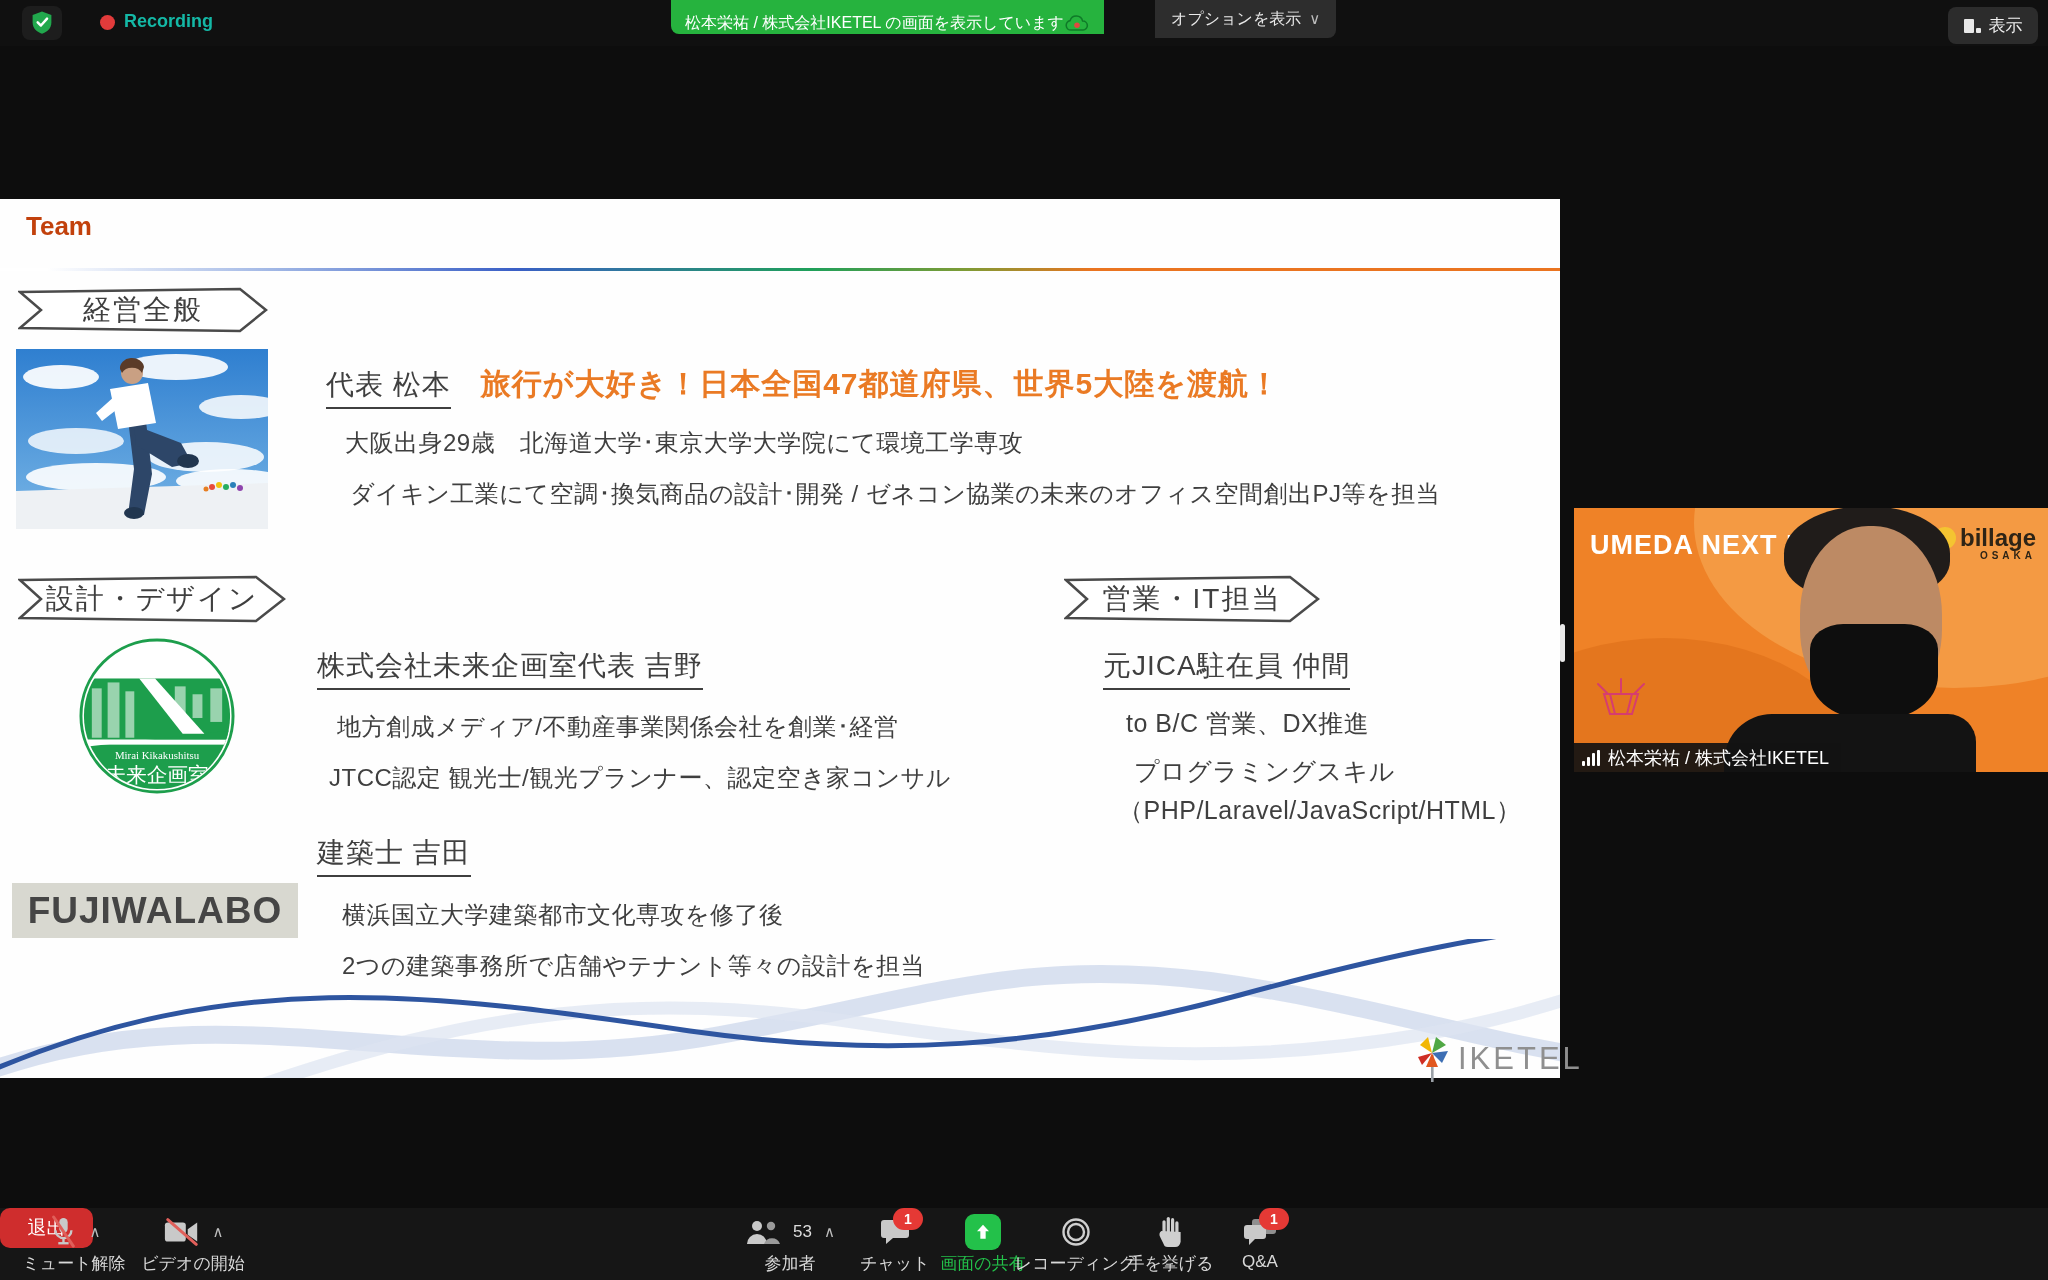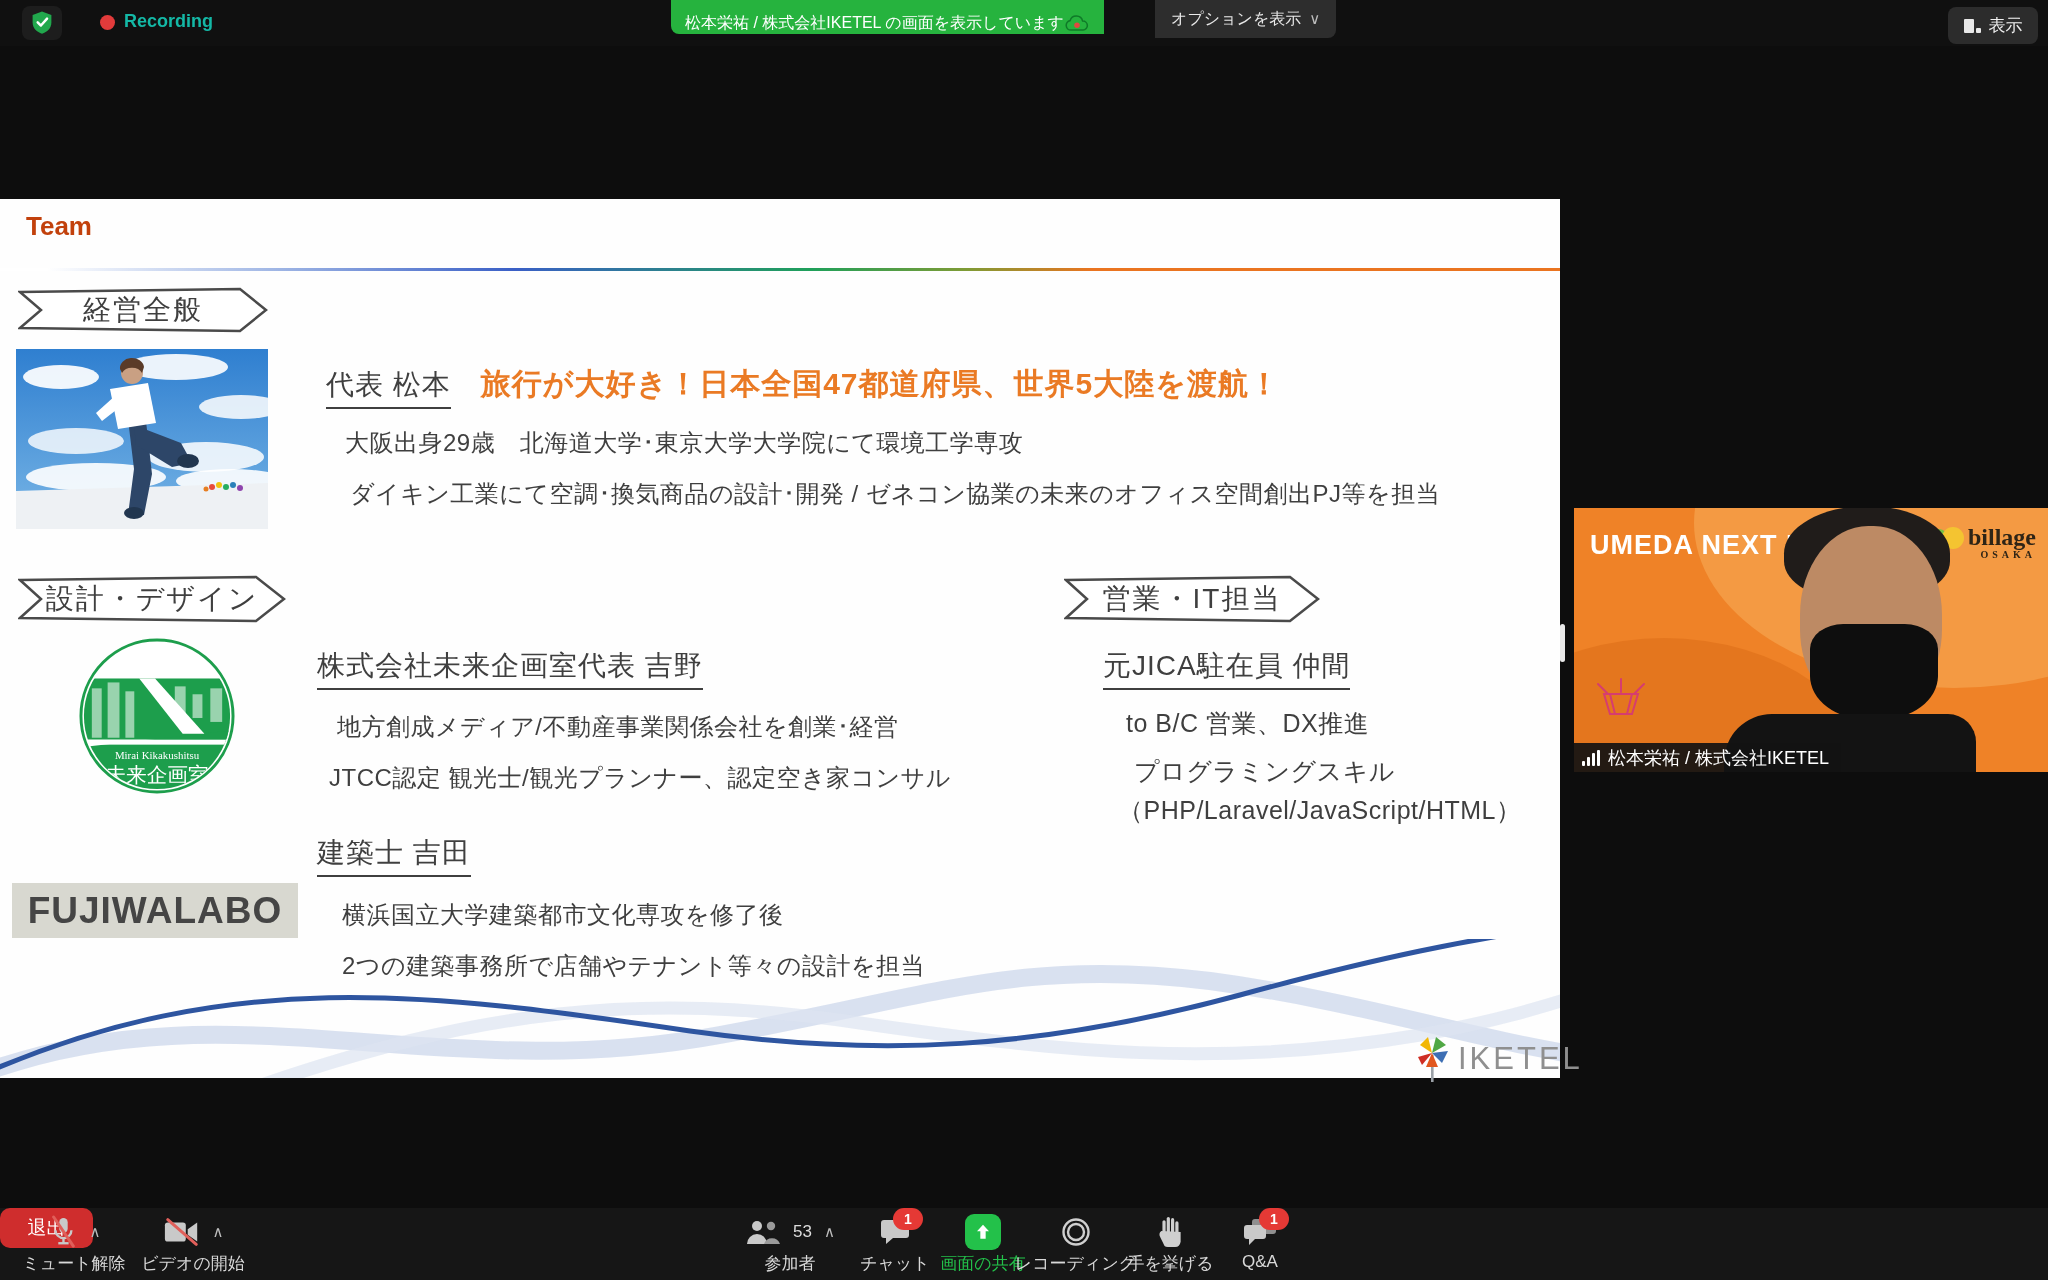--- a/index.html
+++ b/index.html
@@ -41,21 +41,21 @@
   #iketel-logo span{font-size:31px;color:#8f8f8f;letter-spacing:3px;}
 
   
   #handle{left:1560px;top:624px;width:5px;height:38px;background:#e9e9e9;border-radius:3px;cursor:col-resize;}
 
   
   #video{left:1574px;top:508px;width:474px;height:264px;background:#ef8227;overflow:hidden;cursor:pointer;}
   .blob1{left:-120px;top:130px;width:420px;height:300px;background:#e4761e;border-radius:50%;}
   .blob2{left:120px;top:-150px;width:520px;height:330px;background:#f49a43;border-radius:50%;}
   #umeda{left:16px;top:22px;color:#fff;font-size:27px;font-weight:800;letter-spacing:1px;}
-  #billage{right:12px;top:16px;display:flex;flex-direction:column;align-items:flex-end;font-family:Liberation Serif, serif;}
+  #billage{right:12px;top:16px;display:flex;flex-direction:column;align-items:flex-end;}
   .billage-row{display:flex;align-items:center;gap:4px;}
   .circ-g{width:18px;height:18px;border-radius:50%;background:#7ac143;margin-right:-10px;}
   .circ-y{width:22px;height:22px;border-radius:50%;background:#f4c431;}
   .billage-txt{font-size:24px;font-weight:800;color:#2e2416;}
   .billage-sub{font-size:10px;font-weight:700;color:#2e2416;letter-spacing:4px;margin-top:-2px;}
   .hair{left:210px;top:-2px;width:166px;height:95px;background:#201c1a;border-radius:50% 50% 42% 42%;}
   .face{left:226px;top:18px;width:142px;height:185px;background:#bd8a64;border-radius:48% 48% 44% 44%;}
   .mask{left:236px;top:116px;width:128px;height:96px;background:#0e0e0e;border-radius:26% 26% 46% 46%;}
   .shoulders{left:150px;top:206px;width:252px;height:60px;background:#131313;border-radius:48px 28px 0 0;}
   #nametag{left:0;bottom:0;height:29px;background:rgba(18,18,18,.92);display:flex;align-items:center;

